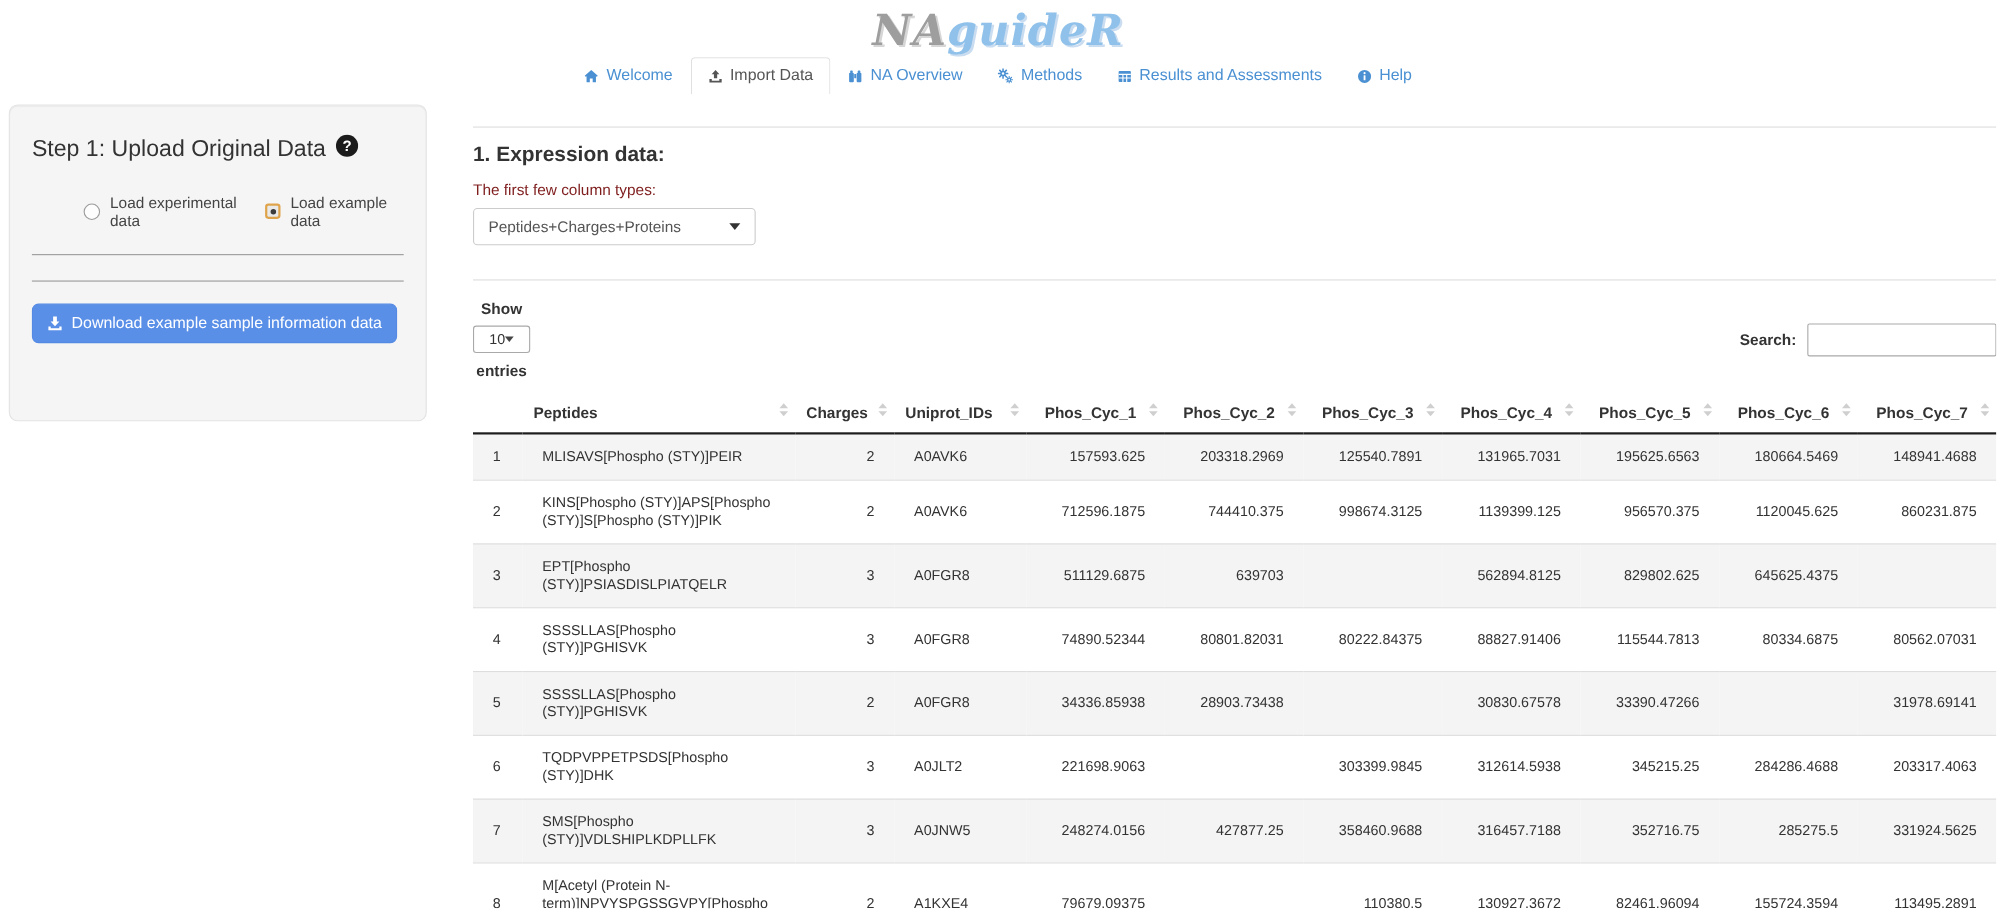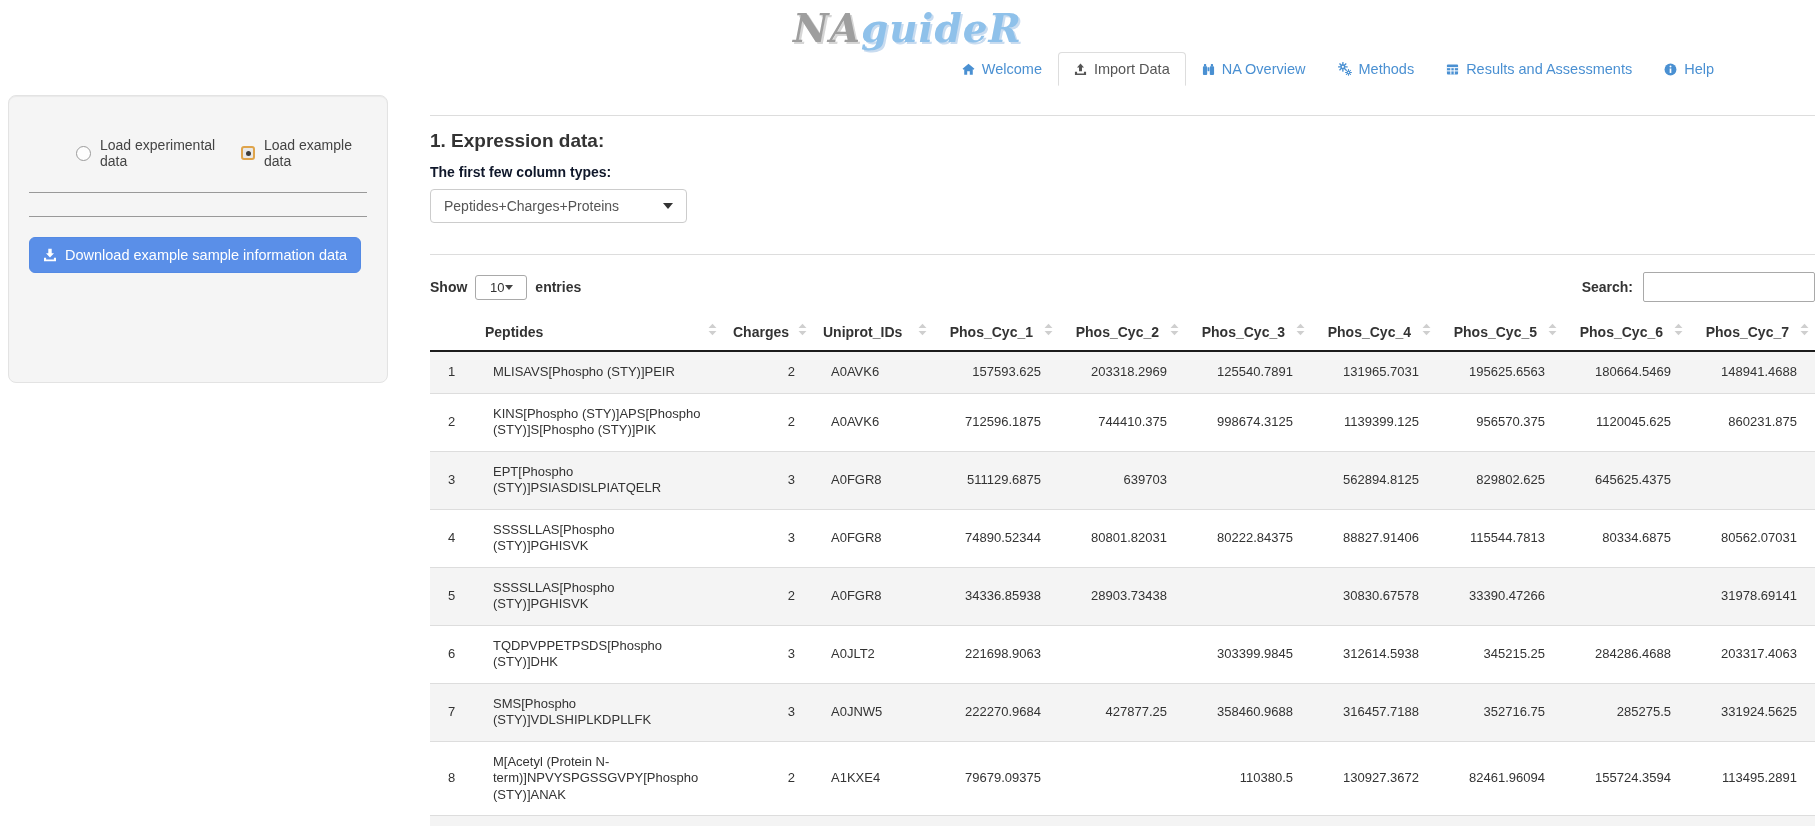--- a/index.html
+++ b/index.html
@@ -7,21 +7,21 @@
   body { font-family: "Liberation Sans", sans-serif; color:#333; }
   .page { position:relative; width:1815px; height:826px; overflow:hidden; background:#fff; }
 
   
   .logo-row { text-align:center; padding-top:5px; height:52px; }
   .logo { font-family:"DejaVu Serif", serif; font-style:italic; font-weight:bold; font-size:39px; line-height:46px; letter-spacing:1px;margin-top:34px; }
   .logo-gray { color: var(--logo-gray,#9e9e9e); text-shadow: 2px 2px 0 #d6d6d6; }
   .logo-blue { color: var(--logo-blue,#8fc1ea); text-shadow: 2px 2px 0 #c9dcf0; }
 
   
-  .nav-row { width:1645px; margin:1px auto 0; display:flex; justify-content:flex-end; align-items:flex-end; height:33px; }
+  .nav-row { width:1645px; margin:1px auto 0; display:flex; justify-content:center; align-items:flex-end; height:33px; }
   .nav-tab { display:inline-flex; align-items:center; gap:7px; padding:8px 15px; font-size:14.5px;
              color: var(--link,#4a90d2); cursor:pointer; border:1px solid transparent; border-radius:4px 4px 0 0; }
   .nav-tab .icon { display:inline-flex; }
   .nav-tab.active { color:#555; background:#fff; border-color:#ddd #ddd transparent; }
   .nav-tab.active .icon { color:#555; }
 
   
   .content-row { display:flex; align-items:flex-start; margin-top:9px; }
 
   
@@ -38,28 +38,28 @@
   .dl-btn { display:inline-flex; align-items:center; gap:8px; margin-top:20px; background: var(--btn,#5a8fe8); color:#fff;
             border:1px solid #548ae4; border-radius:6px; padding:9px 13px; font-size:14.5px; cursor:pointer;
             font-family:"Liberation Sans",sans-serif; }
   .dl-btn .icon { display:inline-flex; }
 
   
   .main { margin-left:42px; width:1390px; }
   hr.main-hr { border:0; border-top:1px solid #ddd; }
   .hr-top { margin-top:20px; }
   .section-title { font-size:19px; font-weight:700; color:#333; margin:14px 0 12px; }
-  .ctl-label { font-weight:bold; font-size:14px; color:#0f172a; margin-bottom:9px; }
+  .ctl-label { font-weight:normal; font-size:14px; color:#7f1d1d; margin-bottom:9px; }
   .select-box { width:257px; height:34px; border:1px solid #ccc; border-radius:4px; background:#fff; display:flex;
                 align-items:center; justify-content:space-between; padding:0 13px; color:#555; font-size:14px; cursor:pointer; }
   .caret { width:0; height:0; border-left:5px solid transparent; border-right:5px solid transparent; border-top:6px solid #333; }
   .hr-mid { margin-top:31px; }
 
   .dt-controls { display:flex; justify-content:space-between; align-items:center; margin-top:17px; }
-  .dt-length { display:flex; align-items:center; gap:8px; font-weight:bold; font-size:14px; color:#333; }
+  .dt-length { display:flex; align-items:center; gap:8px; font-weight:bold; font-size:14px; color:#333;flex-direction:column; }
   .mini-select { width:52px; height:25px; border:1px solid #a9a9a9; border-radius:3px; background:#fff; display:flex;
                  align-items:center; justify-content:center; padding:0 7px; font-weight:normal; font-size:13px; cursor:pointer; }
   .mini-caret { width:0; height:0; border-left:4px solid transparent; border-right:4px solid transparent; border-top:5px solid #444; }
   .dt-search { display:flex; align-items:center; gap:10px; font-weight:bold; font-size:14px; }
   .search-input { width:172px; height:30px; border:1px solid #a9a9a9; border-radius:2px; padding:0 8px; font-size:13px;
                   font-family:"Liberation Sans",sans-serif; }
 
   
   table.data { width:100%; table-layout:fixed; border-collapse:collapse; margin-top:14px; }
   table.data th { font-weight:bold; font-size:14px; color:#333; padding:8px 26px 10px 10px; position:relative;
@@ -157,20 +157,27 @@
             <circle cx="7" cy="3.8" r="1.05" fill="#fff"></circle>
           </svg>
         </span>
         <span>Help</span>
       </div>
     </div>
 
   <div class="content-row">
 
     <div class="sidebar">
+      <div class="step-title">
+        <span>Step 1: Upload Original Data</span>
+        <span class="icon"><svg viewBox="0 0 20 20" width="21" height="21">
+              <circle cx="10" cy="10" r="9.6" fill="#1b1b1b"></circle>
+              <text x="10" y="14.5" text-anchor="middle" font-size="13" font-weight="bold" fill="#fff" font-family="Liberation Sans, sans-serif">?</text>
+            </svg></span>
+      </div>
       <div class="radio-row">
         <span class="radio-opt">
           <span class="radio"></span>
           <span>Load experimental data</span>
         </span>
         <span class="radio-opt">
           <span class="radio checked"></span>
           <span>Load example data</span>
         </span>
       </div>
@@ -348,21 +355,21 @@
               <td class="al-r">312614.5938</td>
               <td class="al-r">345215.25</td>
               <td class="al-r">284286.4688</td>
               <td class="al-r">203317.4063</td>
             </tr>
             <tr>
               <td class="al-l">7</td>
               <td class="al-l">SMS[Phospho (STY)]VDLSHIPLKDPLLFK</td>
               <td class="al-r">3</td>
               <td class="al-l">A0JNW5</td>
-              <td class="al-r">222270.9684</td>
+              <td class="al-r">248274.0156</td>
               <td class="al-r">427877.25</td>
               <td class="al-r">358460.9688</td>
               <td class="al-r">316457.7188</td>
               <td class="al-r">352716.75</td>
               <td class="al-r">285275.5</td>
               <td class="al-r">331924.5625</td>
             </tr>
             <tr>
               <td class="al-l">8</td>
               <td class="al-l">M[Acetyl (Protein N-term)]NPVYSPGSSGVPY[Phospho (STY)]ANAK</td>

